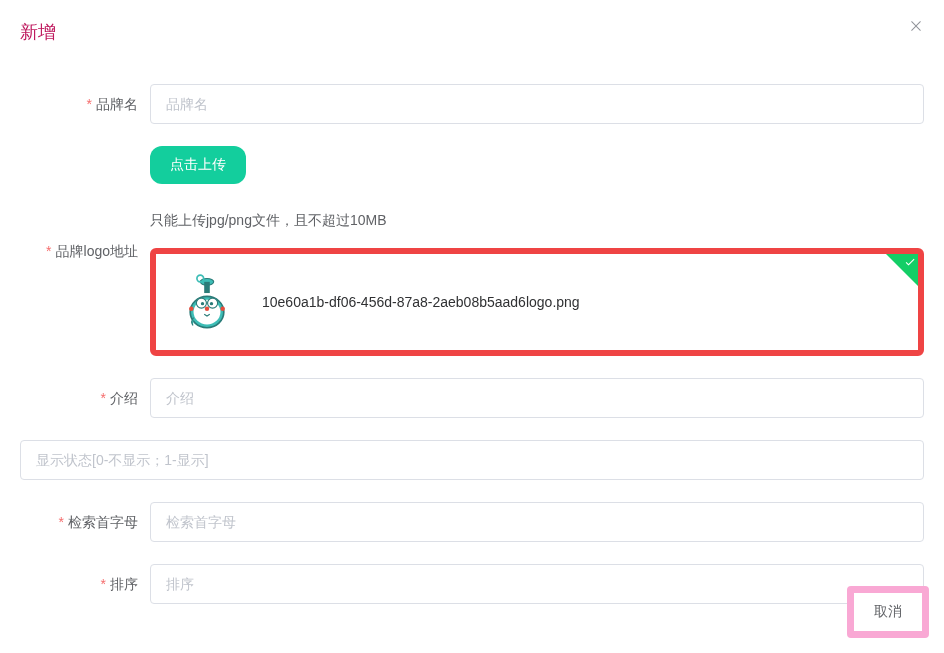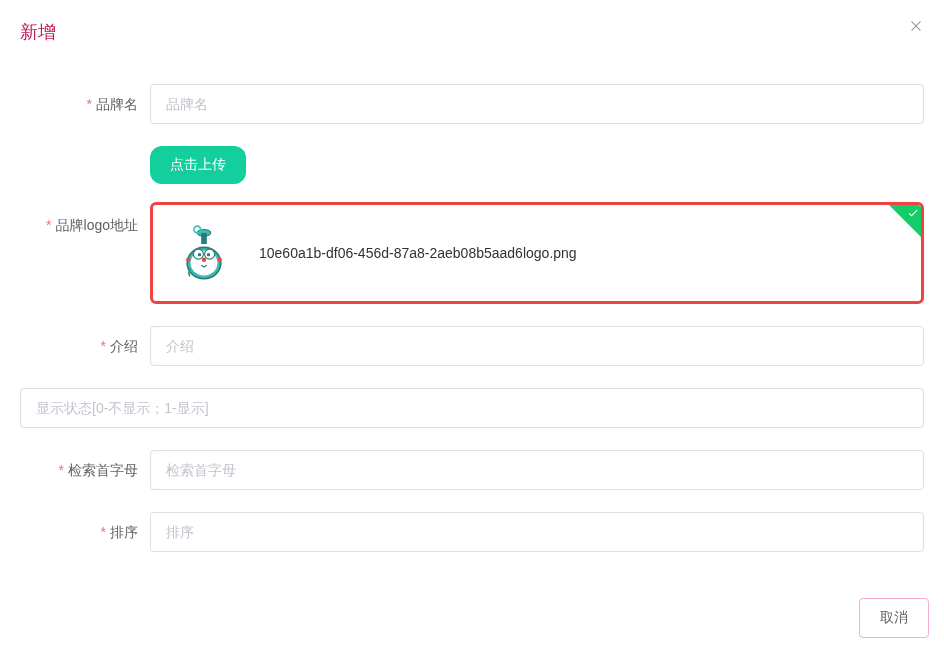--- a/index.html
+++ b/index.html
@@ -74,21 +74,21 @@
       font-size: 14px;
       border: none;
     }
     .upload-tip {
       color: #606266;
       font-size: 14px;
       margin-top: 28px;
     }
     .upload-item {
       margin-top: 18px;
-      border: 3px solid #ef4444;
+      border: 6px solid #ef4444;
       border-radius: 6px;
       padding: 18px 16px;
       display: flex;
       align-items: center;
       position: relative;
       overflow: hidden;
     }
     .thumb {
       width: 70px;
       height: 60px;
@@ -120,21 +120,21 @@
       bottom: 15px;
       right: 15px;
       display: flex;
       gap: 10px;
     }
     .btn {
       padding: 10px 20px;
       border-radius: 4px;
       font-size: 14px;
       cursor: pointer;
-      border: 1px solid #f9a8d4;
+      border: 7px solid #f9a8d4;
       background: #fff;
       color: #606266;
       font-family: Liberation Mono, monospace;
     }
     .btn-primary {
       background: #13CE9D;
       border-color: #13CE9D;
       color: #fff;
     }
   </style>
@@ -155,20 +155,21 @@
     <label class="form-label required">品牌名</label>
     <div class="form-content">
       <input class="input" placeholder="品牌名" style="">
     </div>
   </div>
 
   <div class="form-item">
     <label class="form-label required">品牌logo地址</label>
     <div class="form-content">
       <button class="upload-btn">点击上传</button>
+      <div class="upload-tip">只能上传jpg/png文件，且不超过10MB</div>
       <div class="upload-item">
         <div class="thumb">
           <svg viewBox="0 0 100 100">
             <ellipse cx="50" cy="14" rx="12" ry="6" fill="#3DBDB6" stroke="#2A7B78" stroke-width="2"></ellipse>
             <rect x="45" y="14" width="10" height="20" fill="#2A7B78"></rect>
             <circle cx="38" cy="8" r="6" fill="none" stroke="#3DBDB6" stroke-width="3"></circle>
             <ellipse cx="50" cy="68" rx="30" ry="28" fill="#3DBDB6" stroke="#2A7B78" stroke-width="3"></ellipse>
             <ellipse cx="50" cy="68" rx="24" ry="22" fill="#FFFFFF"></ellipse>
             <circle cx="40" cy="52" r="9" fill="#FFFFFF" stroke="#2A7B78" stroke-width="2"></circle>
             <circle cx="60" cy="52" r="9" fill="#FFFFFF" stroke="#2A7B78" stroke-width="2"></circle>

